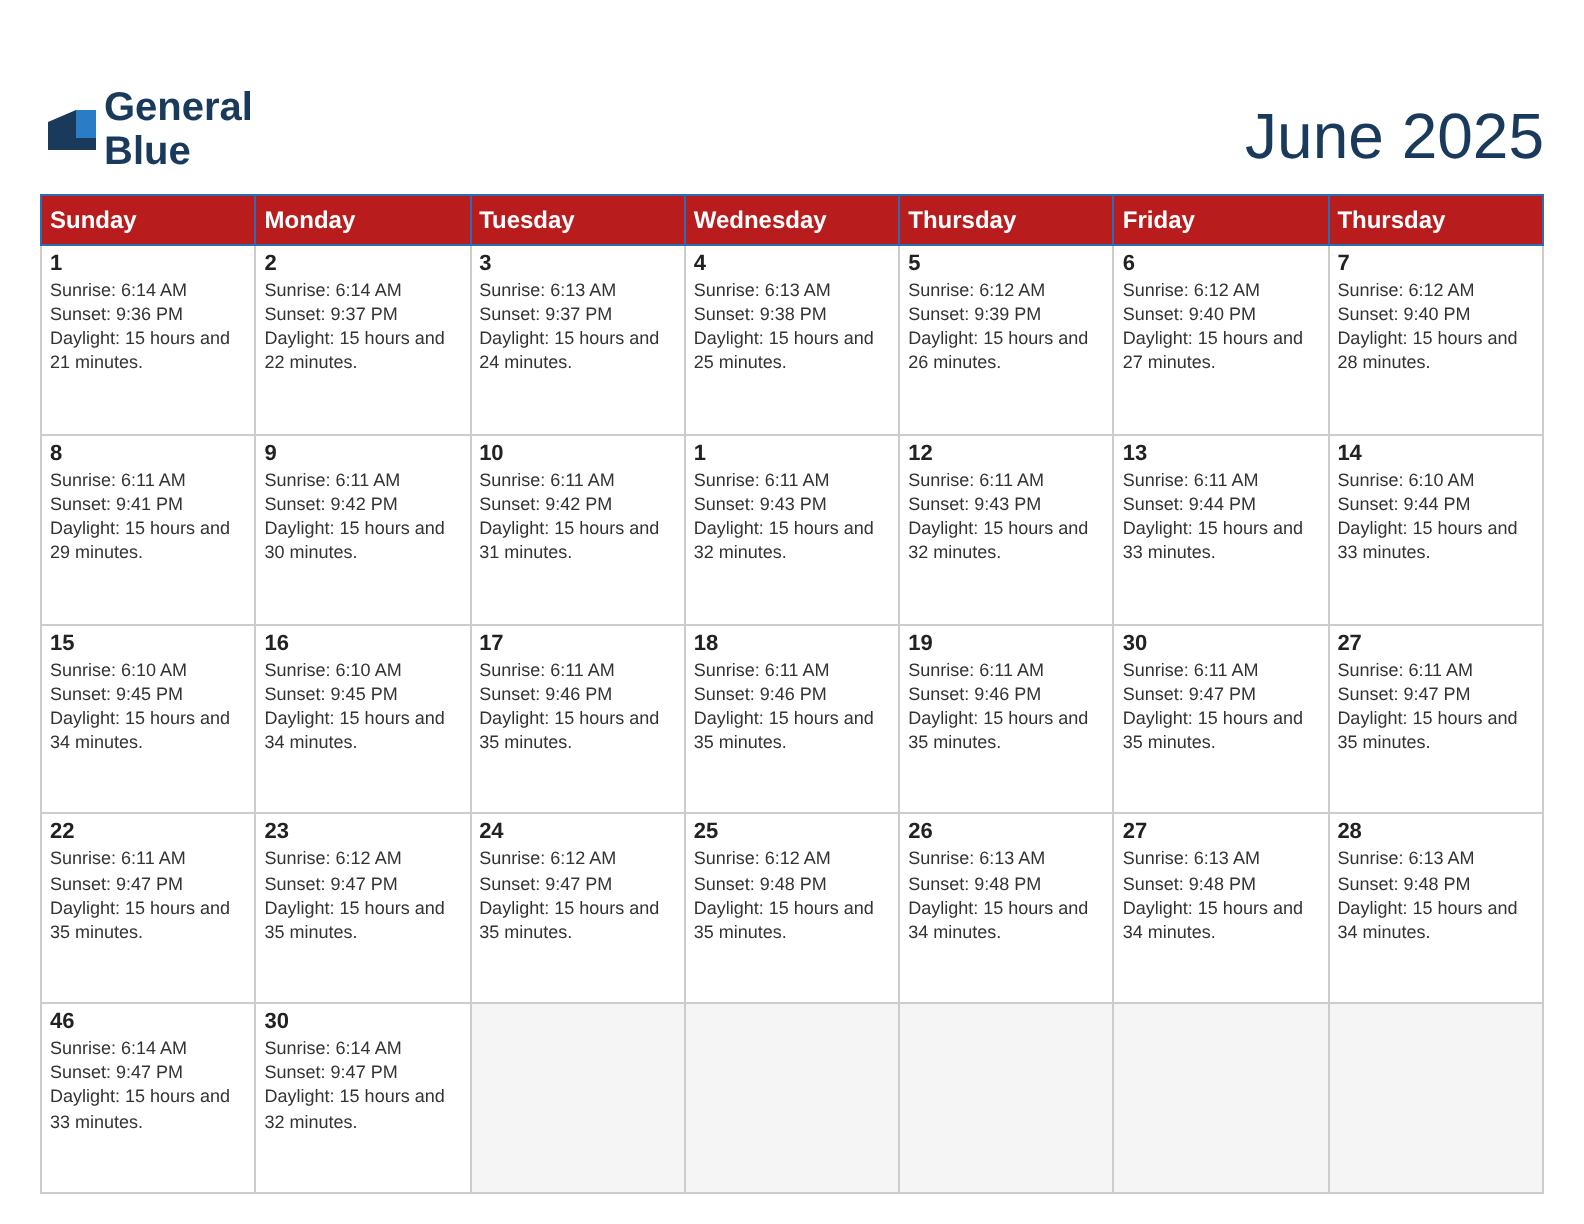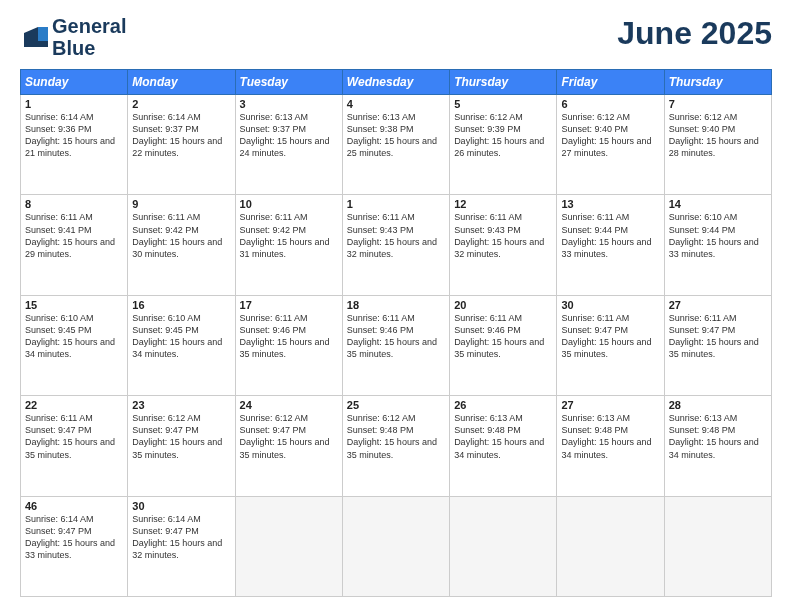--- a/index.html
+++ b/index.html
@@ -13,22 +13,23 @@
     .page {
       width: 792px;
       height: 612px;
       padding: 15px 20px;
       display: flex;
       flex-direction: column;
     }
     .header {
       display: flex;
       justify-content: space-between;
-      align-items: flex-start;
+      align-items: flex-end;
       margin-bottom: 10px;
+      margin-top: 28px;
     }
     .logo {
       display: flex;
       align-items: center;
     }
     .logo-text {
       font-size: 20px;
       font-weight: bold;
       color: #1a3a5c;
       line-height: 1.1;
@@ -39,41 +40,40 @@
     .logo-blue-part {
       color: #2a7cc7;
       font-weight: bold;
     }
     .title-block {
       text-align: right;
     }
     .month-title {
       font-size: 32px;
       color: #1a3a5c;
-      font-weight: bold;
+      font-weight: normal;
     }
     .location {
       font-size: 14px;
       color: #555;
     }
     .calendar {
       width: 100%;
       border-collapse: collapse;
       flex: 1;
       table-layout: fixed;
     }
     .calendar thead tr th {
-      background-color: #3b82f6;
+      background-color: #b91c1c;
       color: #fff;
       font-size: 12px;
       font-weight: bold;
       padding: 5px 4px;
       text-align: left;
       border: 1px solid #2a6db5;
-      font-style: italic;
     }
     .calendar tbody tr td {
       border: 1px solid #ccc;
       vertical-align: top;
       padding: 3px 4px;
       font-size: 9px;
       color: #333;
       background: #fff;
       height: 88px;
     }
@@ -200,21 +200,21 @@
           </td>
           <td>
             <span class="day-number">17</span>
             <div class="cell-text">Sunrise: 6:11 AM<br>Sunset: 9:46 PM<br>Daylight: 15 hours and 35 minutes.</div>
           </td>
           <td>
             <span class="day-number">18</span>
             <div class="cell-text">Sunrise: 6:11 AM<br>Sunset: 9:46 PM<br>Daylight: 15 hours and 35 minutes.</div>
           </td>
           <td>
-            <span class="day-number">20</span>
+            <span class="day-number">19</span>
             <div class="cell-text">Sunrise: 6:11 AM<br>Sunset: 9:46 PM<br>Daylight: 15 hours and 35 minutes.</div>
           </td>
           <td>
             <span class="day-number">30</span>
             <div class="cell-text">Sunrise: 6:11 AM<br>Sunset: 9:47 PM<br>Daylight: 15 hours and 35 minutes.</div>
           </td>
           <td>
             <span class="day-number">27</span>
             <div class="cell-text">Sunrise: 6:11 AM<br>Sunset: 9:47 PM<br>Daylight: 15 hours and 35 minutes.</div>
           </td>

